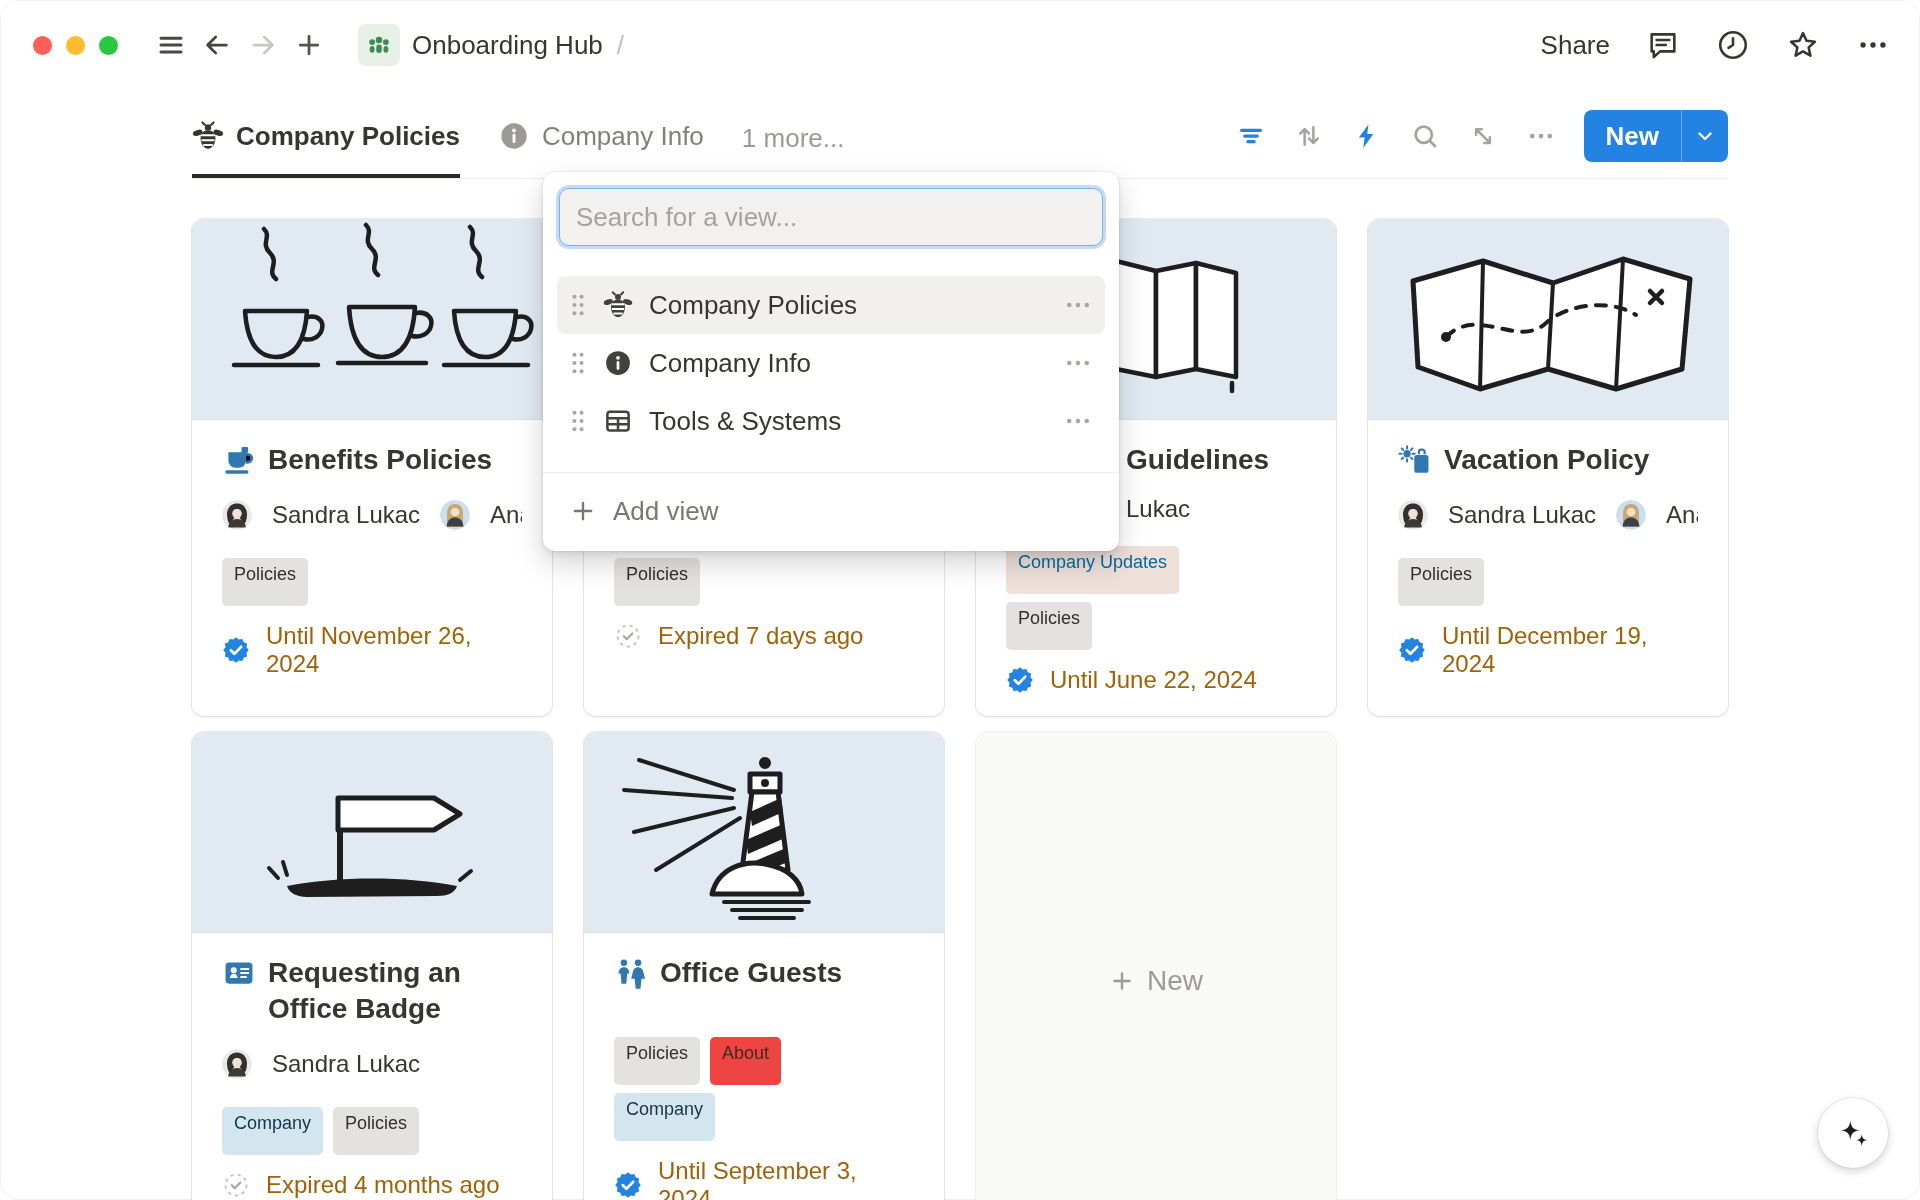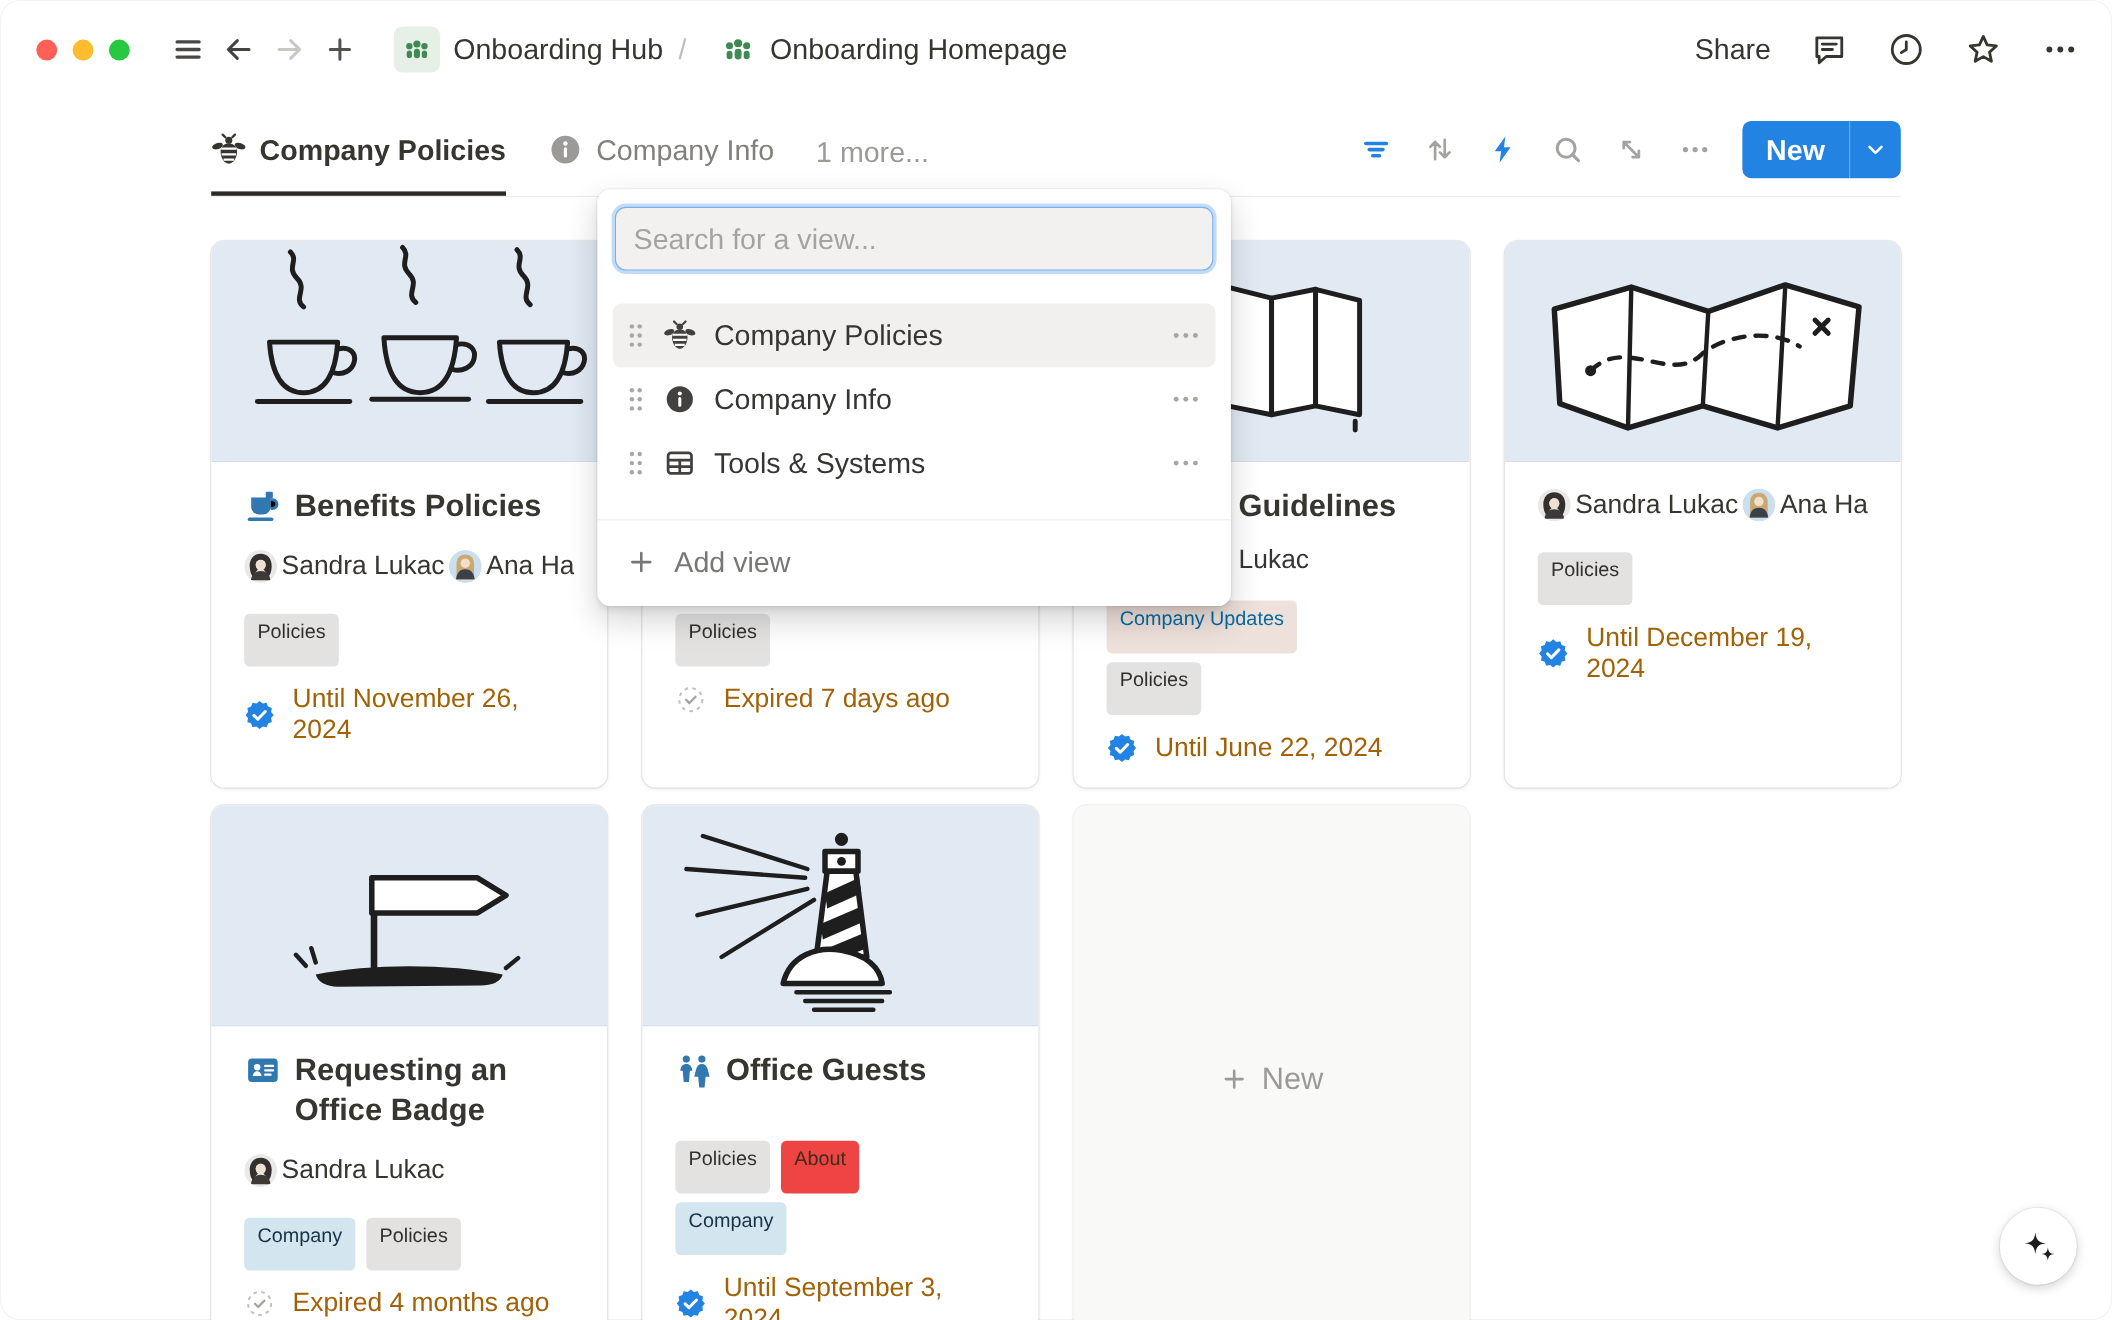--- a/index.html
+++ b/index.html
@@ -41,21 +41,21 @@
   .new-caret svg{width:24px;height:24px;}
 
   
   .cards{margin:40px 192px 0;display:grid;grid-template-columns:repeat(4,360px);column-gap:32px;row-gap:16px;}
   .card{height:497px;background:#fff;border-radius:12px;overflow:hidden;display:flex;flex-direction:column;cursor:pointer;box-shadow:0 0 0 1px rgba(15,15,15,.09),0 2px 4px rgba(15,15,15,.06);}
   .card-cover{height:200px;flex:none;background:#E1EAF3;border-bottom:1px solid rgba(55,53,47,.06);}
   .card-cover svg{width:100%;height:100%;display:block;}
   .card-body{padding:22px 30px;display:flex;flex-direction:column;overflow:hidden;}
   .card-title{display:flex;align-items:flex-start;gap:12px;font-size:28px;font-weight:700;line-height:36px;min-height:36px;margin-bottom:20px;color:#37352F;}
   .title-icon{width:34px;height:34px;flex:none;margin-top:1px;}
-  .card-people{display:flex;align-items:center;gap:4px;font-size:24px;height:34px;margin-bottom:26px;white-space:nowrap;overflow:hidden;color:#37352F;}
+  .card-people{display:flex;align-items:center;gap:20px;font-size:24px;height:34px;margin-bottom:26px;white-space:nowrap;overflow:hidden;color:#37352F;}
   .avatar{width:30px;height:30px;border-radius:50%;flex:none;overflow:hidden;}
   .avatar svg{width:30px;height:30px;display:block;}
   .card-tags{display:flex;gap:10px;margin-bottom:14px;flex:none;}
   .card-tags + .card-tags{margin-top:-6px;}
   .tag{font-size:18px;padding:0 12px;height:48px;line-height:32px;border-radius:5px;background:#E3E2E0;color:#32302C;white-space:nowrap;}
   .tag.blue{background:#D3E5EF;color:#183347;}
   .tag.yellow{background:#ef4444;color:#402C1B;}
   .tag.pink{background:#EEE0DA;color:#0369a1;}
   .card-status{display:flex;align-items:center;gap:16px;font-size:24px;color:#a16207;margin-top:2px;}
   .card-status svg{width:28px;height:28px;flex:none;}
@@ -122,33 +122,20 @@
               <circle cx="17.5" cy="9.6" r="2.3"></circle>
               <circle cx="12" cy="8" r="2.6"></circle>
               <rect x="4.6" y="12.8" width="3.8" height="5.4" rx="1.9"></rect>
               <rect x="15.6" y="12.8" width="3.8" height="5.4" rx="1.9"></rect>
               <rect x="9.8" y="11.5" width="4.4" height="6.9" rx="2.2"></rect>
             </svg>
         </span>
         <span>Onboarding Hub</span>
       </div>
       <span class="crumb-sep">/</span>
-      <div class="crumb">
-        <span class="crumb-icon-plain">
-          <svg viewBox="0 0 24 24" fill="#3F8A52">
-              <circle cx="6.5" cy="9.6" r="2.3"></circle>
-              <circle cx="17.5" cy="9.6" r="2.3"></circle>
-              <circle cx="12" cy="8" r="2.6"></circle>
-              <rect x="4.6" y="12.8" width="3.8" height="5.4" rx="1.9"></rect>
-              <rect x="15.6" y="12.8" width="3.8" height="5.4" rx="1.9"></rect>
-              <rect x="9.8" y="11.5" width="4.4" height="6.9" rx="2.2"></rect>
-            </svg>
-        </span>
-        <span>Onboarding Homepage</span>
-      </div>
     </div>
 
     <div class="topbar-right">
       <span class="share">Share</span>
       <svg class="top-icon" viewBox="0 0 24 24" fill="none" stroke="currentColor" stroke-width="1.8" stroke-linejoin="round">
           <path d="M4 4.5h16v12H10l-4.5 4v-4H4v-12z"></path>
           <path d="M7.5 8.5h9M7.5 12h6.5" stroke-linecap="round"></path>
         </svg>
       <svg class="top-icon" viewBox="0 0 24 24" fill="none" stroke="currentColor" stroke-width="1.8">
           <circle cx="12" cy="12" r="9"></circle>
@@ -354,20 +341,29 @@
       <div class="card-cover">
         <svg viewBox="0 0 360 200" fill="none" stroke="#1E1E1E" stroke-width="5" stroke-linejoin="round">
           <path d="M45 62 115 42l70 22 70-24 67 20-8 90-66 20-68-20-68 20-62-22z" fill="#fff"></path>
           <path d="M115 42l-3 128M185 64l-5 86M255 40l-7 130" stroke-width="4"></path>
           <path d="M78 118c32-32 72 12 100-14 18-17 62-26 90-8" stroke-width="4" stroke-dasharray="10 10" stroke-linecap="round"></path>
           <circle cx="78" cy="118" r="5" fill="#1E1E1E" stroke="none"></circle>
           <path d="M282 72l12 12M294 72l-12 12" stroke-width="4.5" stroke-linecap="round"></path>
         </svg>
       </div>
       <div class="card-body">
+        <div class="card-title">
+          <svg class="title-icon" viewBox="0 0 24 24" fill="#3178B0">
+              <circle cx="6.4" cy="7.6" r="2.6"></circle>
+              <path d="M6.4 2.2v1.6M6.4 11.4v1.6M1 7.6h1.6M10.2 7.6h1.6M2.6 3.8l1.1 1.1M9.1 10.3l1.1 1.1M2.6 11.4l1.1-1.1M9.1 4.9l1.1-1.1" stroke="#3178B0" stroke-width="1.4" stroke-linecap="round" fill="none"></path>
+              <rect x="11.5" y="8.5" width="10" height="12.5" rx="1.8"></rect>
+              <path d="M14.8 8V6.2a1.6 1.6 0 0 1 1.6-1.6h.8a1.6 1.6 0 0 1 1.6 1.6V8" fill="none" stroke="#3178B0" stroke-width="1.6"></path>
+            </svg>
+          <span>Vacation Policy</span>
+        </div>
         <div class="card-people">
           <span class="avatar">
               <svg viewBox="0 0 30 30">
                 <circle cx="15" cy="15" r="15" fill="#E9E9E7"></circle>
                 <path d="M15 3.5c-6.5 0-10 5-10 11 0 5 1.5 8.5 3.5 10.5 1-4 2.5-6 4-7-1.5-1.5-2-3-2-4.5a4.5 4.5 0 0 1 9 0c0 1.5-.5 3-2 4.5 1.5 1 3 3 4 7 2-2 3.5-5.5 3.5-10.5 0-6-3.5-11-10-11z" fill="#33302D"></path>
                 <circle cx="15" cy="13.5" r="4.6" fill="#EFE0D1"></circle>
                 <path d="M15 19c-5 0-8 3-9 8.5h18C23 22 20 19 15 19z" fill="#3C3936"></path>
               </svg>
             </span>
           <span>Sandra Lukac</span>

